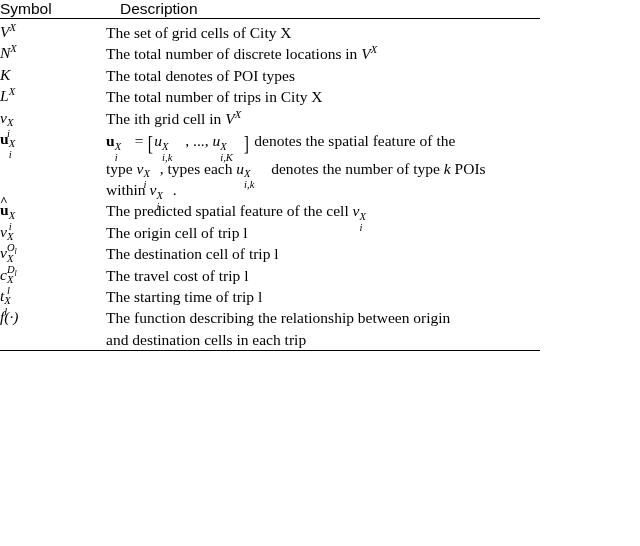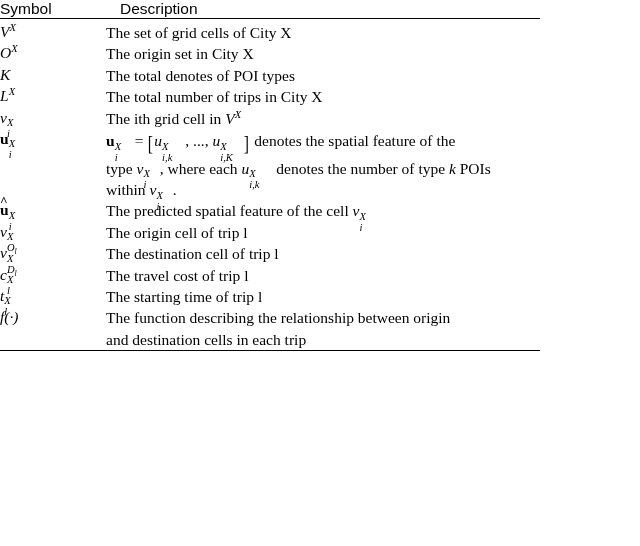--- a/index.html
+++ b/index.html
@@ -136,27 +136,30 @@
       </tr>
 
     <tr>
       <td class="sym-cell">
         <span class="cal">V</span><sup class="sup">X</sup>
       </td>
       <td class="desc-cell">The set of grid cells of City X</td>
     </tr>
 
 
-
-    <tr>
-      <td class="sym-cell">
-        <span class="mi">O</span><sup class="sup">X</sup>
-      </td>
-      <td class="desc-cell">The origin set in City X</td>
-    </tr>
+    <tr>
+      <td class="sym-cell">
+        <span class="mi">N</span><sup class="sup">X</sup>
+      </td>
+      <td class="desc-cell">
+        <span>The total number of discrete locations in</span>
+        <span class="eqline"> <span class="cal">V</span><sup class="sup">X</sup></span>
+      </td>
+    </tr>
+
 
     <tr>
       <td class="sym-cell">
         <span class="mi">K</span>
       </td>
       <td class="desc-cell">The total denotes of POI types</td>
     </tr>
 
     <tr>
       <td class="sym-cell">
@@ -181,21 +184,21 @@
         <span class="bold-up">u</span><span class="stack"><span class="s-up">X</span><span class="s-dn">i</span></span>
       </td>
       <td class="desc-cell">
         <div class="eqline">
           <span class="bold-up">u</span><span class="stack"><span class="s-up">X</span><span class="s-dn">i</span></span>
           <span class="mu">=</span>
           <span class="bigbr">[</span><span class="mi">u</span><span class="stack wide"><span class="s-up">X</span><span class="s-dn">i,k</span></span><span class="mu">, ...,</span> <span class="mi">u</span><span class="stack wide"><span class="s-up">X</span><span class="s-dn">i,K</span></span><span class="bigbr">]</span>
           <span class="mu">denotes the spatial feature of the</span>
         </div>
         <div class="eqline">
-          <span class="mu">type</span> <span class="mi">v</span><span class="stack"><span class="s-up">X</span><span class="s-dn">i</span></span><span class="mu">, where each</span>
+          <span class="mu">type</span> <span class="mi">v</span><span class="stack"><span class="s-up">X</span><span class="s-dn">i</span></span><span class="mu">, types each</span>
           <span class="mi">u</span><span class="stack wide"><span class="s-up">X</span><span class="s-dn">i,k</span></span>
           <span class="mu">denotes the number of type</span> <span class="mi">k</span> <span class="mu">POIs</span>
         </div>
         <div class="eqline">
           <span class="mu">within</span> <span class="mi">v</span><span class="stack"><span class="s-up">X</span><span class="s-dn">i</span></span><span class="mu">.</span>
         </div>
       </td>
     </tr>
 
     <tr>

